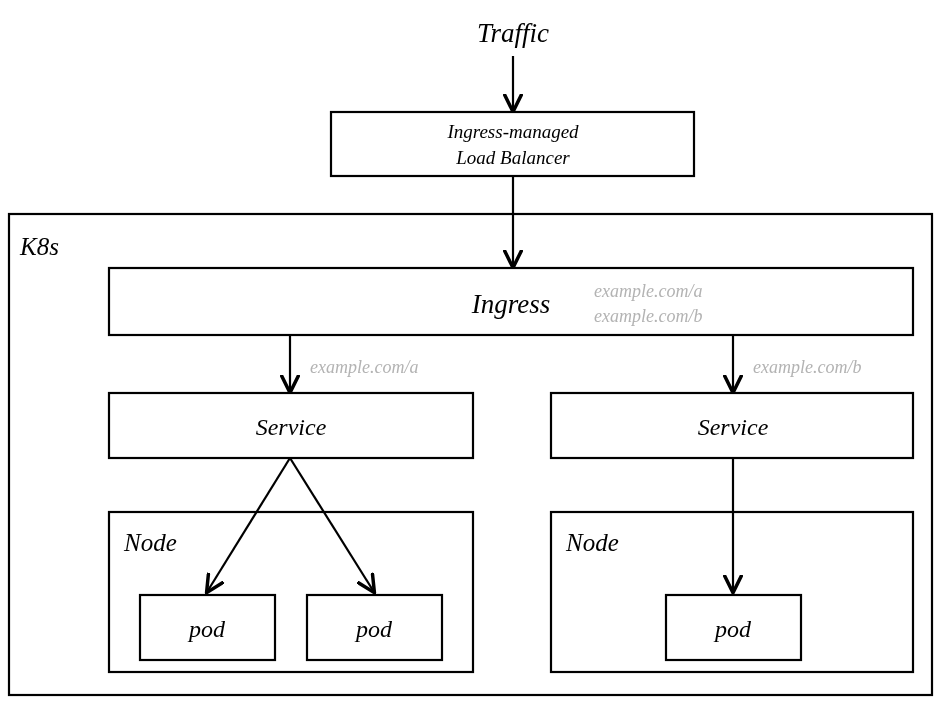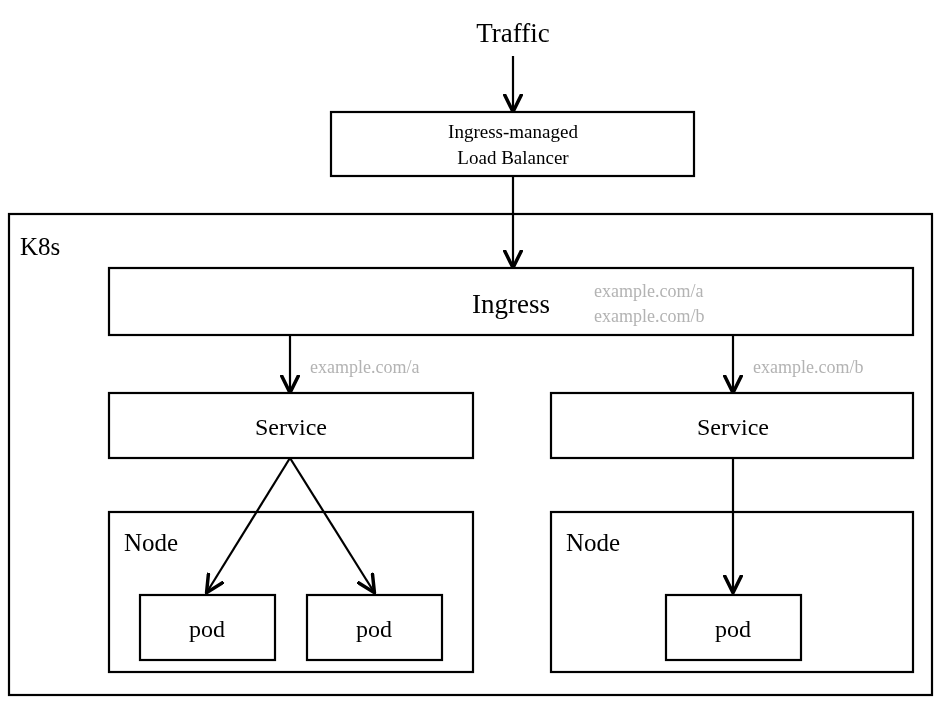--- a/index.html
+++ b/index.html
@@ -11,20 +11,21 @@
   body {
     width: 942px;
     height: 702px;
     font-family: "Liberation Serif", "DejaVu Serif", serif;
     overflow: hidden;
   }
   #diagram-root {
     position: relative;
     width: 942px;
     height: 702px;
+    font-style: italic;
   }
   svg#k8s-ingress-diagram {
     display: block;
     width: 942px;
     height: 702px;
   }
   .box {
     fill: #ffffff;
     stroke: #000000;
     stroke-width: 2.2;

